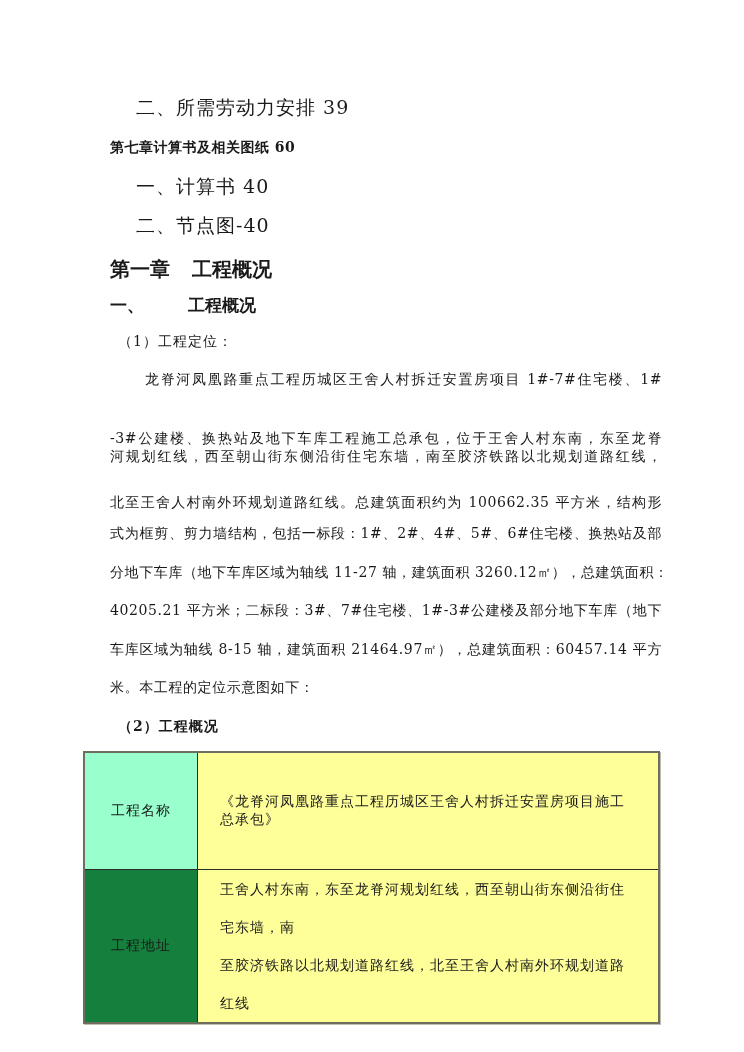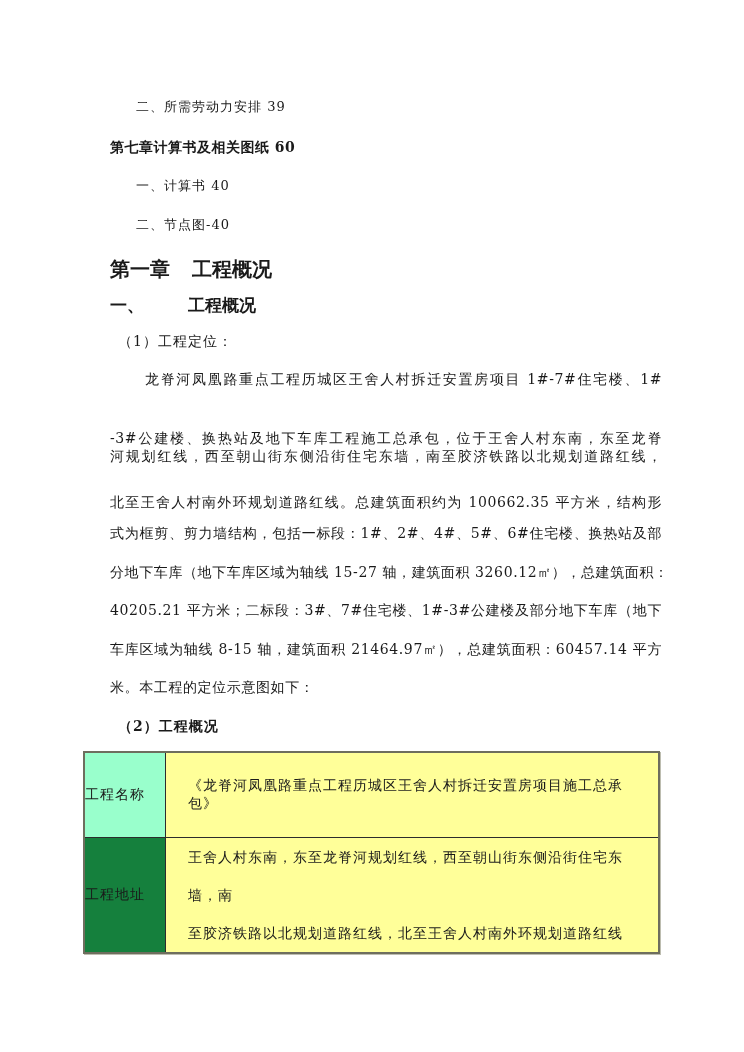--- a/index.html
+++ b/index.html
@@ -11,21 +11,21 @@
       width: 744px;
       height: 1052px;
       position: relative;
       overflow: hidden;
       font-family: "DejaVu Serif", "Liberation Serif", serif;
       color: #1a1a1a;
     }
     .line {
       position: absolute;
       white-space: nowrap;
-      font-size: 13px;
+      font-size: 19px;
       line-height: 20px;
     }
     .toc-sub { left: 136px; letter-spacing: 1px; }
     .toc-chapter { left: 110px; font-weight: bold; font-size: 14px; letter-spacing: 0.5px; }
     .chapter-title {
       left: 110px;
       font-family: "DejaVu Sans", "Liberation Sans", sans-serif;
       font-weight: bold;
       font-size: 20px;
       line-height: 26px;
@@ -63,21 +63,22 @@
     }
     table.info-table td {
       border: 1px solid #2c2c2c;
       font-size: 14px;
       letter-spacing: 1px;
       color: #1a1a1a;
     }
     td.label-cell {
       background: #99ffcc;
       width: 80px;
-      padding: 0;
+      text-align: center;
+      padding: 16px;
     }
     td.value-cell {
       background: #ffff99;
       padding: 0 22px;
     }
     tr.row-name td { height: 84px; }
     tr.row-address td { height: 82px; }
     .addr-line { display: block; line-height: 38px; }
   </style>
 </head>
@@ -97,21 +98,21 @@
 </div>
 
 <div class="line sub-heading" style="top:331px;">（1）工程定位：</div>
 
 <div>
   <div class="line para-line first" style="top:369px;">龙脊河凤凰路重点工程历城区王舍人村拆迁安置房项目 1#-7#住宅楼、1#</div>
   <div class="line para-line" style="top:428px;">-3#公建楼、换热站及地下车库工程施工总承包，位于王舍人村东南，东至龙脊</div>
   <div class="line para-line" style="top:446px;">河规划红线，西至朝山街东侧沿街住宅东墙，南至胶济铁路以北规划道路红线，</div>
   <div class="line para-line" style="top:492px;">北至王舍人村南外环规划道路红线。总建筑面积约为 100662.35 平方米，结构形</div>
   <div class="line para-line" style="top:523px;">式为框剪、剪力墙结构，包括一标段：1#、2#、4#、5#、6#住宅楼、换热站及部</div>
-  <div class="line para-line" style="top:562px;">分地下车库（地下车库区域为轴线 15-27 轴，建筑面积 3260.12㎡），总建筑面积：</div>
+  <div class="line para-line" style="top:562px;">分地下车库（地下车库区域为轴线 11-27 轴，建筑面积 3260.12㎡），总建筑面积：</div>
   <div class="line para-line" style="top:600px;">40205.21 平方米；二标段：3#、7#住宅楼、1#-3#公建楼及部分地下车库（地下</div>
   <div class="line para-line" style="top:639px;">车库区域为轴线 8-15 轴，建筑面积 21464.97㎡），总建筑面积：60457.14 平方</div>
   <div class="line para-line last" style="top:677px;">米。本工程的定位示意图如下：</div>
 </div>
 
 <div class="line sub-heading-bold" style="top:716px;">（2）工程概况</div>
 
 <table class="info-table">
   <tbody>
     <tr class="row-name">

